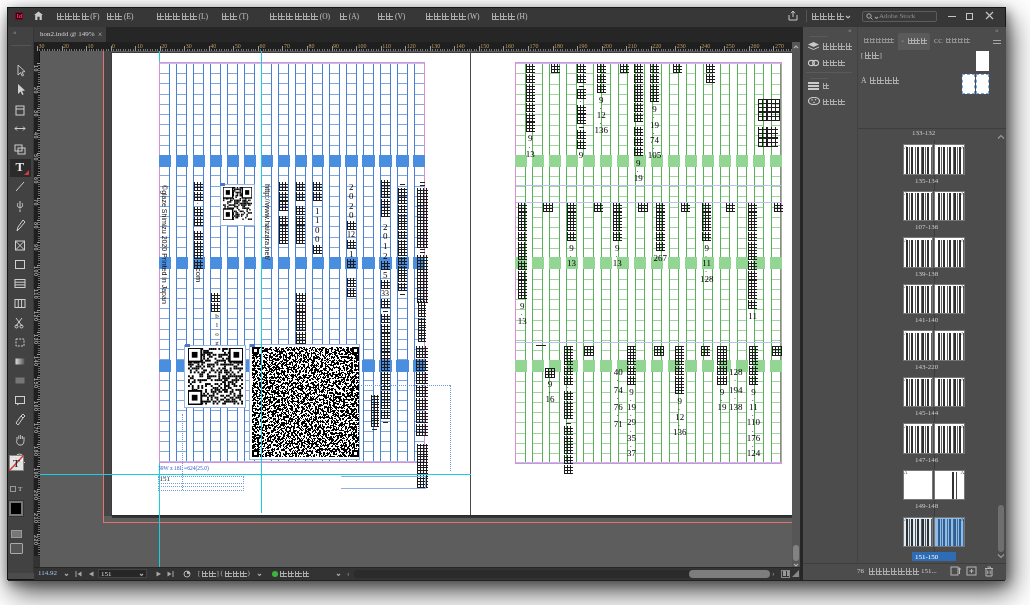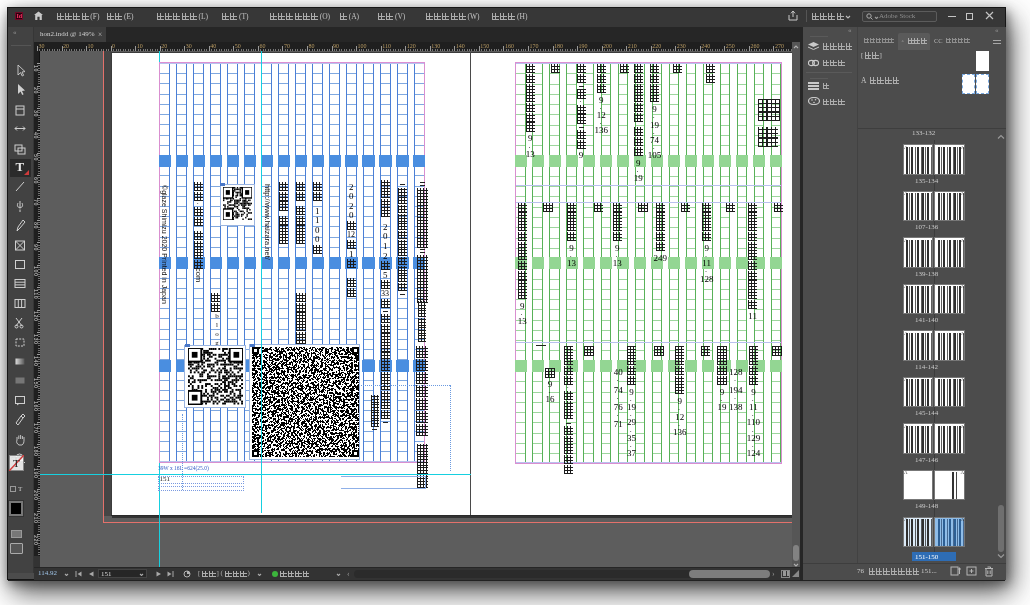--- a/index.html
+++ b/index.html
@@ -1665,21 +1665,21 @@
 <b class="n" style="left:704.8px;top:252.99999999999994px;font-size:7.5px;color:#000">·</b>
 <b class="n" style="left:702.3px;top:259.19999999999993px;font-size:9px;color:#000;">11</b>
 <b class="n" style="left:704.8px;top:268.3999999999999px;font-size:7.5px;color:#000">·</b>
 <b class="n" style="left:700.05px;top:274.5999999999999px;font-size:9px;color:#000;">128</b>
 <i class="k" style="left:681.0px;top:202.65px;width:9.4px;height:9.4px"></i>
 <i class="k" style="left:655.6999999999999px;top:202.75px;width:9.200000000000001px;height:9.200000000000001px"></i>
 <i class="k" style="left:655.6999999999999px;top:212.45px;width:9.200000000000001px;height:9.200000000000001px"></i>
 <i class="k" style="left:655.6999999999999px;top:222.14999999999998px;width:9.200000000000001px;height:9.200000000000001px"></i>
 <i class="k" style="left:655.6999999999999px;top:231.84999999999997px;width:9.200000000000001px;height:9.200000000000001px"></i>
 <i class="k" style="left:655.6999999999999px;top:241.54999999999995px;width:9.200000000000001px;height:9.200000000000001px"></i>
-<b class="n" style="left:653.55px;top:253.49999999999994px;font-size:9px;color:#000;">249</b>
+<b class="n" style="left:653.55px;top:253.49999999999994px;font-size:9px;color:#000;">267</b>
 <i class="k" style="left:638.3px;top:202.65px;width:9.4px;height:9.4px"></i>
 <i class="k" style="left:612.6999999999999px;top:202.75px;width:9.200000000000001px;height:9.200000000000001px"></i>
 <i class="k" style="left:612.6999999999999px;top:212.45px;width:9.200000000000001px;height:9.200000000000001px"></i>
 <i class="k" style="left:612.6999999999999px;top:222.14999999999998px;width:9.200000000000001px;height:9.200000000000001px"></i>
 <i class="k" style="left:612.6999999999999px;top:231.84999999999997px;width:9.200000000000001px;height:9.200000000000001px"></i>
 <b class="n" style="left:615.05px;top:243.79999999999995px;font-size:9px;color:#000;">9</b>
 <b class="n" style="left:615.3px;top:252.99999999999994px;font-size:7.5px;color:#000">·</b>
 <b class="n" style="left:612.8px;top:259.19999999999993px;font-size:9px;color:#000;">13</b>
 <i class="k" style="left:593.6999999999999px;top:202.65px;width:9.4px;height:9.4px"></i>
 <i class="k" style="left:566.9px;top:202.75px;width:9.200000000000001px;height:9.200000000000001px"></i>
@@ -1707,21 +1707,21 @@
 <i class="k" style="left:748.9px;top:346.45px;width:9.200000000000001px;height:9.200000000000001px"></i>
 <i class="k" style="left:748.9px;top:356.15px;width:9.200000000000001px;height:9.200000000000001px"></i>
 <i class="k" style="left:748.9px;top:365.84999999999997px;width:9.200000000000001px;height:9.200000000000001px"></i>
 <i class="k" style="left:748.9px;top:375.54999999999995px;width:9.200000000000001px;height:9.200000000000001px"></i>
 <b class="n" style="left:751.25px;top:387.49999999999994px;font-size:9px;color:#000;">9</b>
 <b class="n" style="left:751.5px;top:396.69999999999993px;font-size:7.5px;color:#000">·</b>
 <b class="n" style="left:749.0px;top:402.8999999999999px;font-size:9px;color:#000;">11</b>
 <b class="n" style="left:751.5px;top:412.0999999999999px;font-size:7.5px;color:#000">·</b>
 <b class="n" style="left:746.75px;top:418.2999999999999px;font-size:9px;color:#000;">110</b>
 <b class="n" style="left:751.5px;top:427.4999999999999px;font-size:7.5px;color:#000">·</b>
-<b class="n" style="left:746.75px;top:433.6999999999999px;font-size:9px;color:#000;">129</b>
+<b class="n" style="left:746.75px;top:433.6999999999999px;font-size:9px;color:#000;">176</b>
 <b class="n" style="left:751.5px;top:442.89999999999986px;font-size:7.5px;color:#000">·</b>
 <b class="n" style="left:746.75px;top:449.09999999999985px;font-size:9px;color:#000;">124</b>
 <i class="k" style="left:717.4px;top:346.45px;width:9.200000000000001px;height:9.200000000000001px"></i>
 <i class="k" style="left:717.4px;top:356.15px;width:9.200000000000001px;height:9.200000000000001px"></i>
 <i class="k" style="left:717.4px;top:365.84999999999997px;width:9.200000000000001px;height:9.200000000000001px"></i>
 <i class="k" style="left:717.4px;top:375.54999999999995px;width:9.200000000000001px;height:9.200000000000001px"></i>
 <b class="n" style="left:719.75px;top:387.49999999999994px;font-size:9px;color:#000;">9</b>
 <b class="n" style="left:720.0px;top:396.69999999999993px;font-size:7.5px;color:#000">·</b>
 <b class="n" style="left:717.5px;top:402.8999999999999px;font-size:9px;color:#000;">19</b>
 <b class="n" style="left:729.05px;top:368.1px;font-size:9px;color:#000;">128</b>
@@ -1938,21 +1938,21 @@
 <b class="n" style="left:915px;top:270.9px;font-size:7px;color:#c9c9c9">139-138</b>
 <div style="left:902.8px;top:283.9px;width:30.6px;height:30.6px;background:#fff;background-image:repeating-linear-gradient(90deg,#2f2f2f 0,#2f2f2f 2px,transparent 2px,transparent 5.3px),repeating-linear-gradient(90deg,rgba(40,40,40,0.75) 0,rgba(40,40,40,0.75) 1px,transparent 1px,transparent 3.1px);border:0.8px solid #777;background-size:26px 27px;background-position:2px 1.5px;background-repeat:no-repeat"></div>
 <div style="left:934.2px;top:283.9px;width:30.6px;height:30.6px;background:#fff;background-image:repeating-linear-gradient(90deg,#2f2f2f 0,#2f2f2f 2px,transparent 2px,transparent 5.3px),repeating-linear-gradient(90deg,rgba(40,40,40,0.75) 0,rgba(40,40,40,0.75) 1px,transparent 1px,transparent 3.1px);border:0.8px solid #777;background-size:26px 27px;background-position:2.5px 1.5px;background-repeat:no-repeat"></div>
 <b class="n" style="left:904px;top:284.4px;font-size:5px;color:#333">A</b>
 <b class="n" style="left:960.5px;top:284.4px;font-size:5px;color:#333">A</b>
 <b class="n" style="left:915px;top:317.4px;font-size:7px;color:#c9c9c9">141-140</b>
 <div style="left:902.8px;top:330.4px;width:30.6px;height:30.6px;background:#fff;background-image:repeating-linear-gradient(90deg,#2f2f2f 0,#2f2f2f 2px,transparent 2px,transparent 5.3px),repeating-linear-gradient(90deg,rgba(40,40,40,0.75) 0,rgba(40,40,40,0.75) 1px,transparent 1px,transparent 3.1px);border:0.8px solid #777;background-size:26px 27px;background-position:2px 1.5px;background-repeat:no-repeat"></div>
 <div style="left:934.2px;top:330.4px;width:30.6px;height:30.6px;background:#fff;background-image:repeating-linear-gradient(90deg,#2f2f2f 0,#2f2f2f 2px,transparent 2px,transparent 5.3px),repeating-linear-gradient(90deg,rgba(40,40,40,0.75) 0,rgba(40,40,40,0.75) 1px,transparent 1px,transparent 3.1px);border:0.8px solid #777;background-size:26px 27px;background-position:2.5px 1.5px;background-repeat:no-repeat"></div>
 <b class="n" style="left:904px;top:330.9px;font-size:5px;color:#333">A</b>
 <b class="n" style="left:960.5px;top:330.9px;font-size:5px;color:#333">A</b>
-<b class="n" style="left:915px;top:363.9px;font-size:7px;color:#c9c9c9">114-142</b>
+<b class="n" style="left:915px;top:363.9px;font-size:7px;color:#c9c9c9">143-220</b>
 <div style="left:902.8px;top:376.9px;width:30.6px;height:30.6px;background:#fff;background-image:repeating-linear-gradient(90deg,#2f2f2f 0,#2f2f2f 2px,transparent 2px,transparent 5.3px),repeating-linear-gradient(90deg,rgba(40,40,40,0.75) 0,rgba(40,40,40,0.75) 1px,transparent 1px,transparent 3.1px);border:0.8px solid #777;background-size:26px 27px;background-position:2px 1.5px;background-repeat:no-repeat"></div>
 <div style="left:934.2px;top:376.9px;width:30.6px;height:30.6px;background:#fff;background-image:repeating-linear-gradient(90deg,#2f2f2f 0,#2f2f2f 2px,transparent 2px,transparent 5.3px),repeating-linear-gradient(90deg,rgba(40,40,40,0.75) 0,rgba(40,40,40,0.75) 1px,transparent 1px,transparent 3.1px);border:0.8px solid #777;background-size:26px 27px;background-position:2.5px 1.5px;background-repeat:no-repeat"></div>
 <b class="n" style="left:904px;top:377.4px;font-size:5px;color:#333">A</b>
 <b class="n" style="left:960.5px;top:377.4px;font-size:5px;color:#333">A</b>
 <b class="n" style="left:915px;top:410.4px;font-size:7px;color:#c9c9c9">145-144</b>
 <div style="left:902.8px;top:423.4px;width:30.6px;height:30.6px;background:#fff;background-image:repeating-linear-gradient(90deg,#2f2f2f 0,#2f2f2f 2px,transparent 2px,transparent 5.3px),repeating-linear-gradient(90deg,rgba(40,40,40,0.75) 0,rgba(40,40,40,0.75) 1px,transparent 1px,transparent 3.1px);border:0.8px solid #777;background-size:26px 27px;background-position:2px 1.5px;background-repeat:no-repeat"></div>
 <div style="left:934.2px;top:423.4px;width:30.6px;height:30.6px;background:#fff;background-image:repeating-linear-gradient(90deg,#2f2f2f 0,#2f2f2f 2px,transparent 2px,transparent 5.3px),repeating-linear-gradient(90deg,rgba(40,40,40,0.75) 0,rgba(40,40,40,0.75) 1px,transparent 1px,transparent 3.1px);border:0.8px solid #777;background-size:26px 27px;background-position:2.5px 1.5px;background-repeat:no-repeat"></div>
 <b class="n" style="left:904px;top:423.9px;font-size:5px;color:#333">A</b>
 <b class="n" style="left:960.5px;top:423.9px;font-size:5px;color:#333">A</b>
 <b class="n" style="left:915px;top:456.9px;font-size:7px;color:#c9c9c9">147-146</b>

